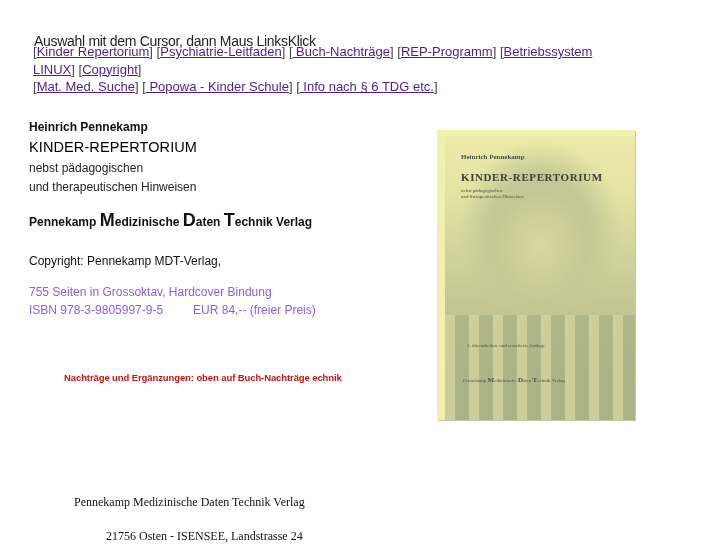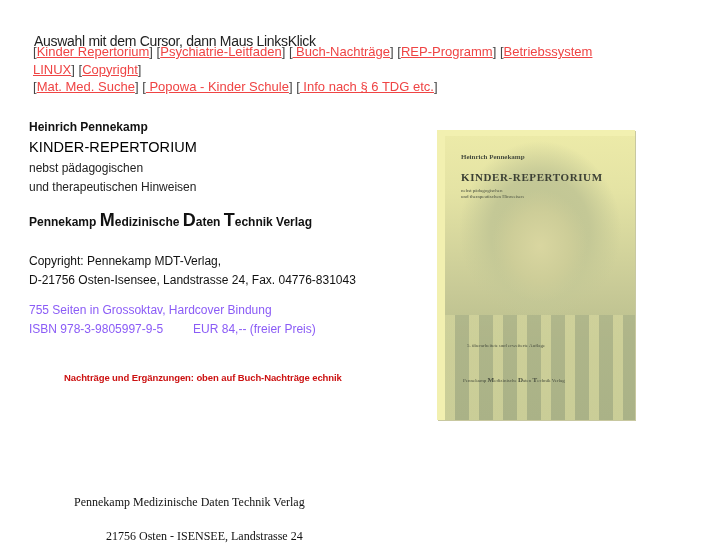--- a/index.html
+++ b/index.html
@@ -26,21 +26,21 @@
     .nav {
       position: absolute;
       left: 33px;
       top: 43px;
       width: 590px;
       font-size: 13px;
       line-height: 17.5px;
       color: #333;
     }
     .nav a {
-      color: #ef4444;
+      color: #4c1d95;
       text-decoration: underline;
       cursor: pointer;
     }
     .nav .br { color: #444; }
     .info {
       position: absolute;
       left: 29px;
       top: 120px;
       width: 400px;
     }
@@ -181,21 +181,20 @@
 </nav>
 
 <section class="info">
   <div class="author">Heinrich Pennekamp</div>
   <div class="title">KINDER-REPERTORIUM</div>
   <div class="subtitle">nebst pädagogischen</div>
   <div class="subtitle">und therapeutischen Hinweisen</div>
   <div class="publisher"><span>Pennekamp </span><span class="big">M</span><span>edizinische </span><span class="big">D</span><span>aten </span><span class="big">T</span><span>echnik  Verlag</span></div>
   <div class="copyright">
     <div>Copyright: Pennekamp MDT-Verlag,</div>
-    <div>D-21756 Osten-Isensee, Landstrasse 24, Fax. 04776-831043</div>
   </div>
   <div class="details">
     <div>755 Seiten in Grossoktav, Hardcover Bindung</div>
     <div><span>ISBN 978-3-9805997-9-5</span><span class="gap"></span><span>EUR 84,-- (freier Preis)</span></div>
   </div>
 </section>
 
 <div class="note">Nachträge und Ergänzungen: oben auf Buch-Nachträge echnik</div>
 
 <div class="cover">

